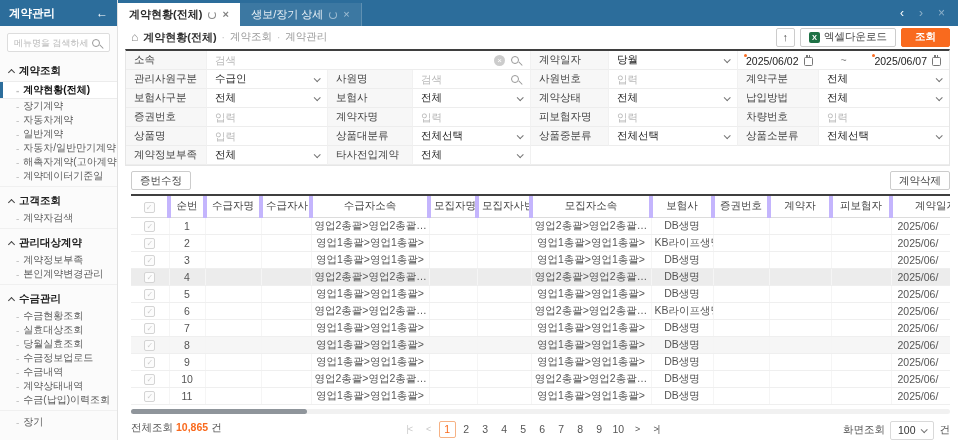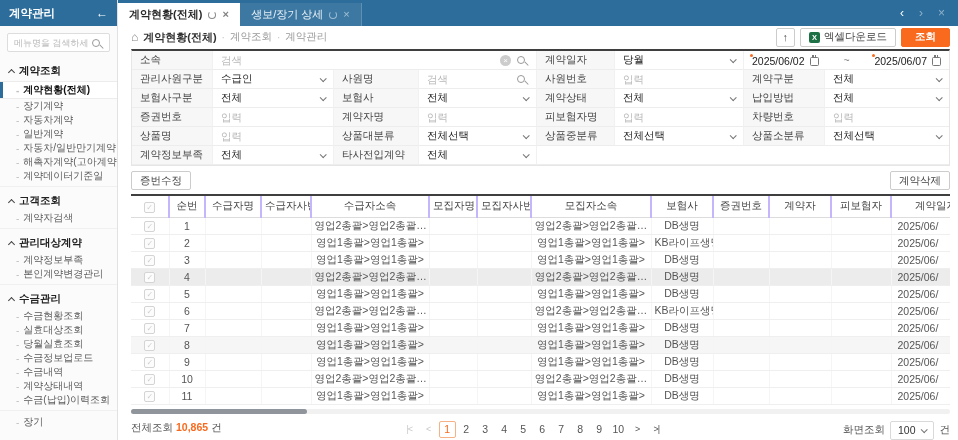--- a/index.html
+++ b/index.html
@@ -37,21 +37,21 @@
   .crumb-cur{font-weight:bold;font-size:11px;color:#333}
   .crumb-sep{color:#c3c3c3;font-size:10px}
   .crumb-item{color:#999;font-size:10.5px}
   .crumb-actions{margin-left:auto;display:flex;gap:5px;align-items:center}
   .btn{height:19px;border:1px solid #ccc;border-radius:2px;background:#fff;font-size:10.5px;color:#444;display:flex;align-items:center;padding:0 8px;gap:4px;cursor:pointer;white-space:nowrap}
   .btn-up{padding:0 6px;color:#555;font-size:11px}
   .btn-primary{background:#f96a1e;border-color:#f96a1e;color:#fff;padding:0 13px;font-weight:bold}
   .xls{width:11px;height:11px;background:#1e7145;border-radius:2px;color:#fff;font-size:7.5px;font-weight:bold;display:flex;align-items:center;justify-content:center}
   .xls::before{content:"X"}
   
-  .form{margin:1px 8px 0 13px;border:1px solid #e6e6e6;border-top:2px solid #3f3f3f;display:grid;grid-template-columns:81px 121px 85px 118px 78px 129px 81px 1fr;font-size:10.5px;background:#fff}
+  .form{margin:1px 8px 0 7px;border:1px solid #e6e6e6;border-top:2px solid #3f3f3f;display:grid;grid-template-columns:81px 121px 85px 118px 78px 129px 81px 1fr;font-size:10.5px;background:#fff}
   .fc{height:19px;display:flex;align-items:center;padding:0 8px;border-bottom:1px solid #ededed;border-right:1px solid #f1f1f1;min-width:0;white-space:nowrap;overflow:hidden}
   .fc.noR{border-right:none}
   .lbl{background:#f7f7f7;color:#444}
   .fld{justify-content:space-between;gap:4px;color:#222;cursor:pointer}
   .fld input{border:none;outline:none;flex:1;min-width:0;font-size:10.5px;background:transparent;color:#333}
   .chev-down{width:5px;height:5px;border-right:1.3px solid #777;border-bottom:1.3px solid #777;transform:rotate(45deg) translateY(-1px);flex:0 0 auto}
   .sp2{grid-column:span 2}.sp3{grid-column:span 3}.sp4{grid-column:span 4}
   .icon-search{position:relative;width:8px;height:8px;border:1.3px solid #999;border-radius:50%;flex:0 0 auto;margin-right:3px}
   .icon-search::after{content:"";position:absolute;width:4.5px;height:1.3px;background:#999;right:-4px;bottom:-1.5px;transform:rotate(45deg)}
   .icon-clear{width:11px;height:11px;border-radius:50%;background:#ccc;color:#fff;font-size:8px;line-height:11px;text-align:center;flex:0 0 auto}
@@ -61,21 +61,21 @@
   .icon-cal::before,.icon-cal::after{content:"";position:absolute;top:-3px;width:1.5px;height:3px;background:#777}
   .icon-cal::before{left:1.5px}.icon-cal::after{right:1.5px}
   .dategrp{display:flex;align-items:center;gap:5px;position:relative;padding-top:1px}
   .reqdot{position:absolute;top:0;left:-2px;width:3px;height:3px;border-radius:50%;background:#f96a1e}
   .tilde{color:#888}
   
   .actions{display:flex;justify-content:space-between;gap:6px;margin:0 8px 0 13px;padding:5px 0 4px}
   
   .tblwrap{margin:0 8px 0 13px;border-top:2px solid #3f3f3f;overflow:hidden}
   table{border-collapse:collapse;table-layout:fixed;width:850px;font-size:10.5px}
-  th{height:21px;font-weight:normal;color:#444;border-bottom:1px solid #dcdcdc;border-right:2px solid #c4b5fd;background:#fff;padding:0 3px;white-space:nowrap;overflow:hidden}
+  th{height:21px;font-weight:normal;color:#444;border-bottom:1px solid #dcdcdc;border-right:4px solid #c4b5fd;background:#fff;padding:0 3px;white-space:nowrap;overflow:hidden}
   td{height:17px;color:#555;text-align:center;border-bottom:1px solid #efefef;border-right:1px solid #f5f5f5;padding:0 3px;white-space:nowrap;overflow:hidden}
   tr.hl td{background:#ececec}
   tr.hl2 td{background:#f6f6f6}
   td.dt{text-align:left;padding-left:6px}
   .cb{display:inline-block;width:11px;height:11px;border:1px solid #d4d4d4;border-radius:2px;background:#fcfcfc;color:#cfcfcf;font-size:8px;line-height:10px;text-align:center;vertical-align:middle;cursor:pointer}
   .cb::after{content:"✓"}
   
   .hscroll{margin:4px 8px 0 13px;height:5px;border-radius:3px;background:#f1f1f1;position:relative}
   .hthumb{position:absolute;left:0;top:0;height:5px;width:176px;border-radius:3px;background:#8f959b;cursor:grab}
   .footer{display:flex;align-items:flex-start;margin:7px 8px 0 13px;font-size:10.5px;color:#555}

